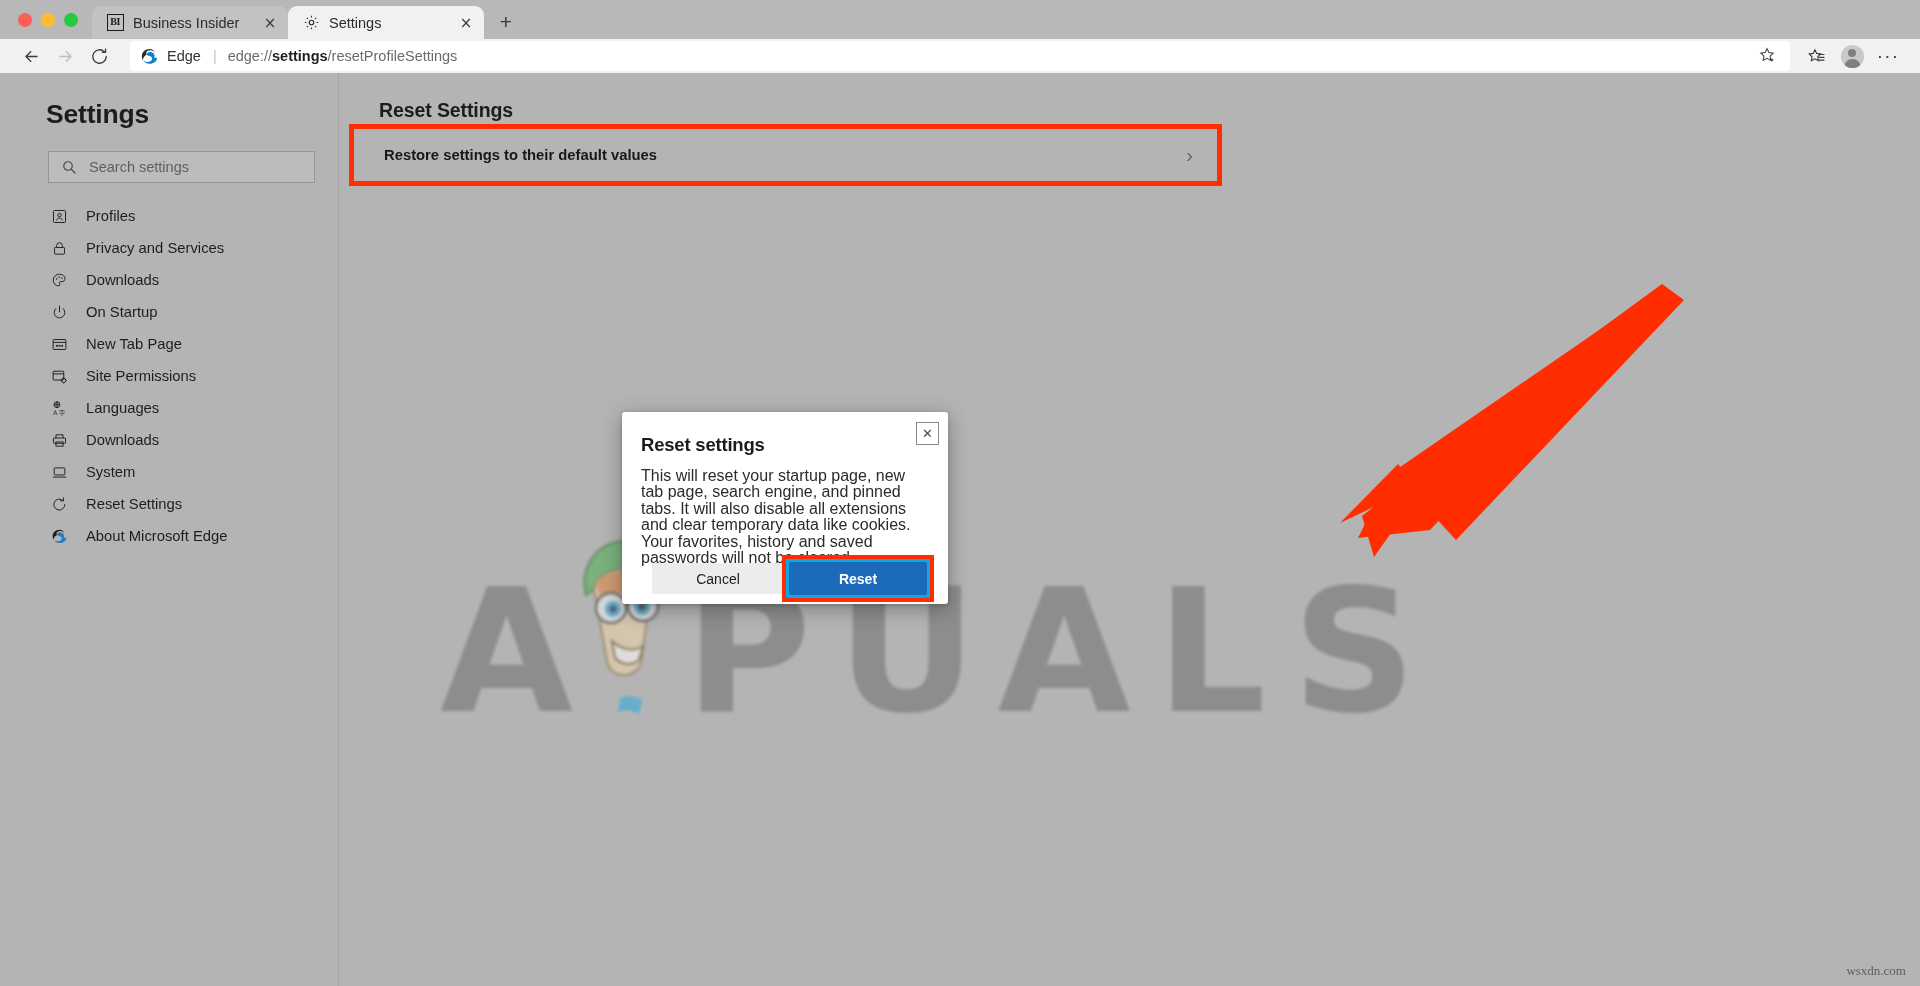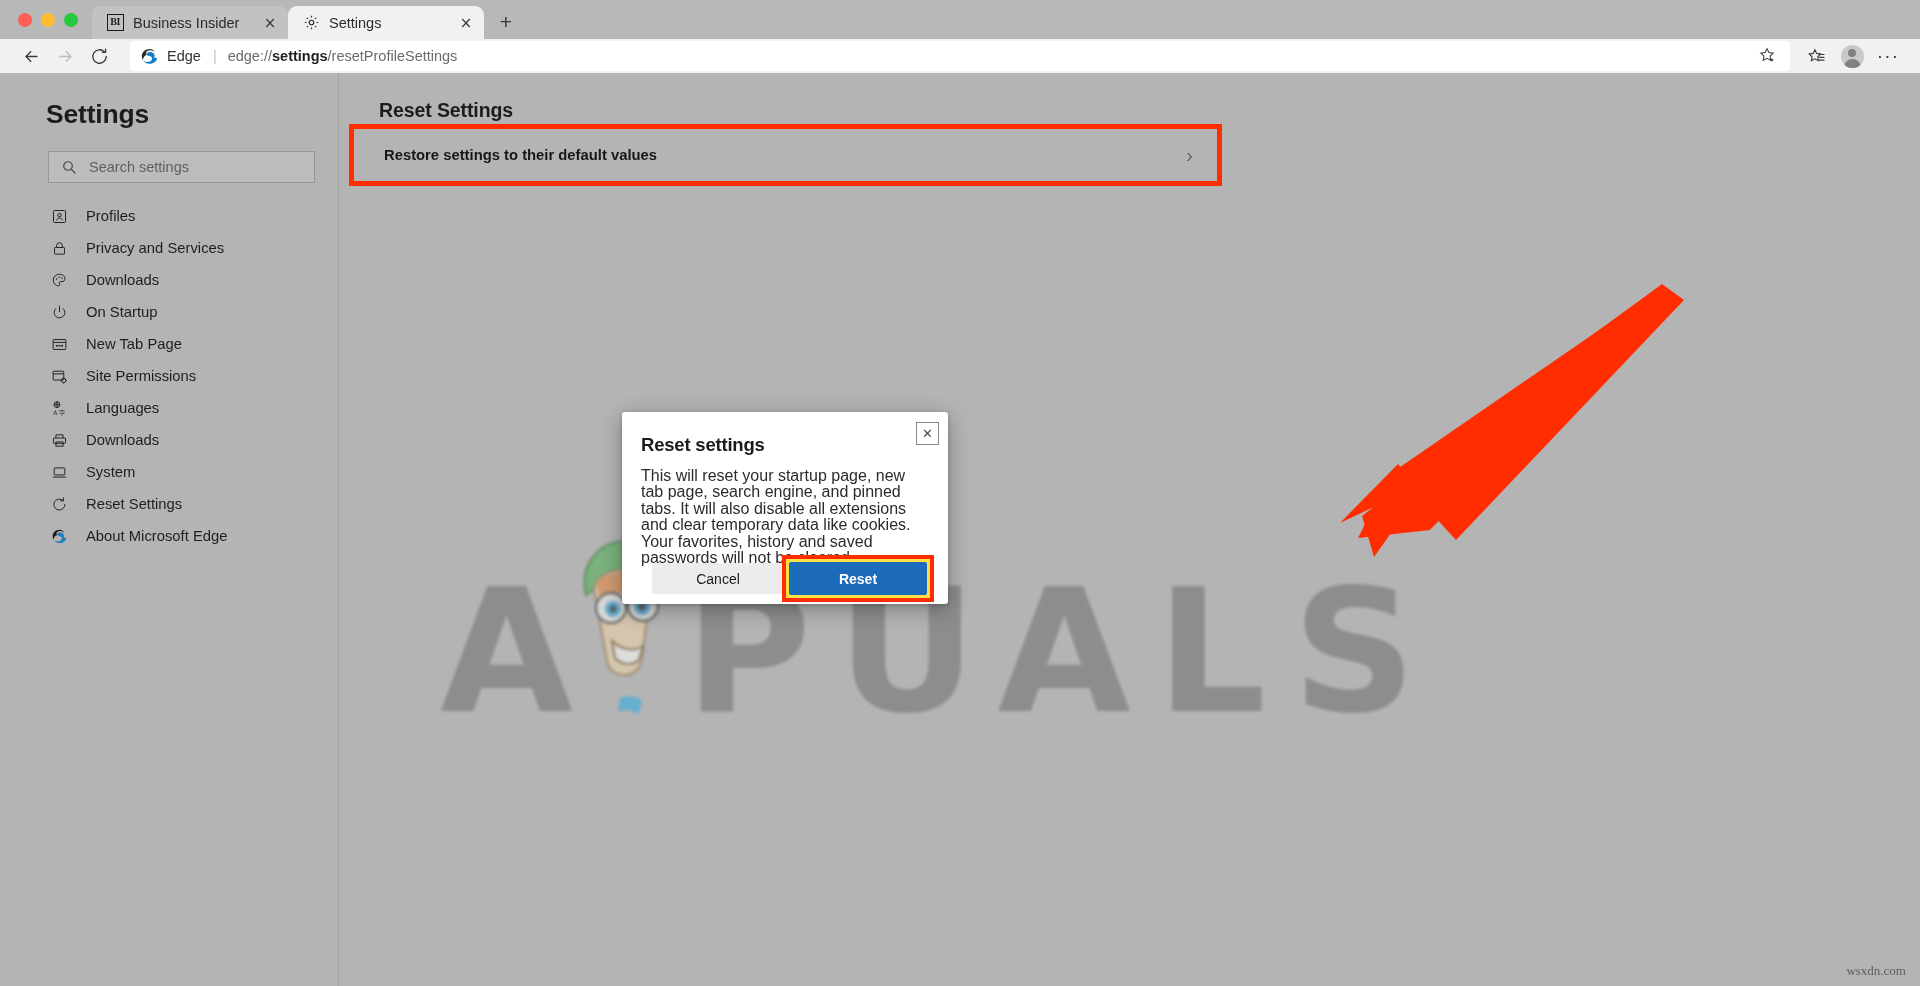--- a/index.html
+++ b/index.html
@@ -168,21 +168,21 @@
     position: absolute; left: 0; bottom: 0; width: 326px; height: 46px;
     display: flex; align-items: center;
   }
   .btn-cancel {
     position: absolute; left: 30px; top: 5px; width: 132px; height: 31px;
     background: #ececec; border: 0; border-radius: 2px;
     font-family: "Liberation Sans", sans-serif; font-size: 14px; color: #1c1c1c;
   }
   .reset-wrap {
     position: absolute; left: 160px; top: -3px; width: 152px; height: 47px;
-    border: 4px solid #ff2d00; background: #fde047;
+    border: 4px solid #ff2d00; background: #0ea5e9;
   }
   .btn-reset {
     position: absolute; left: 3px; top: 3px; width: 138px; height: 33px;
     background: #1c6bba; border: 0; border-radius: 2px;
     font-family: "Liberation Sans", sans-serif; font-size: 14px; font-weight: bold; color: #ffffff;
   }
 </style>
 </head>
 <body>
 

